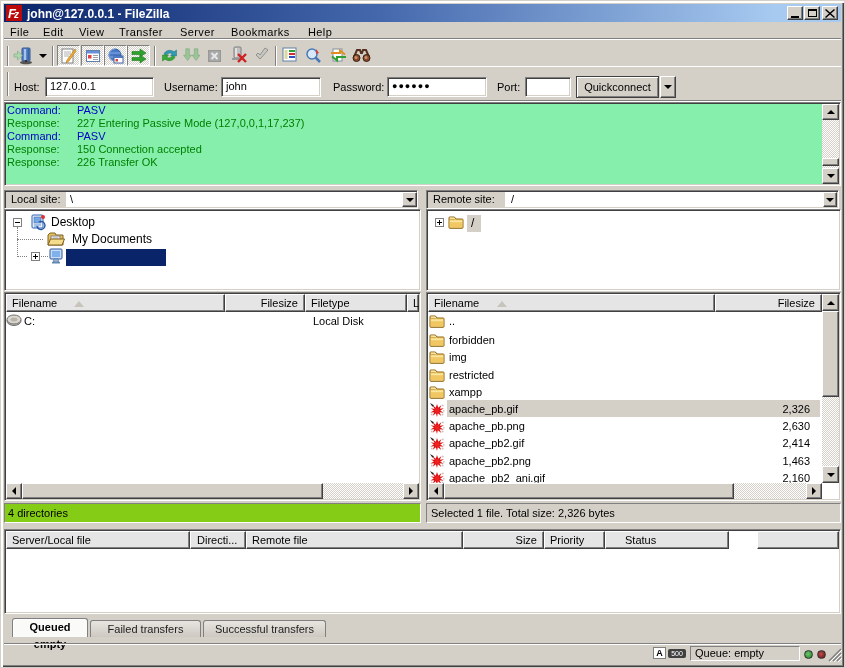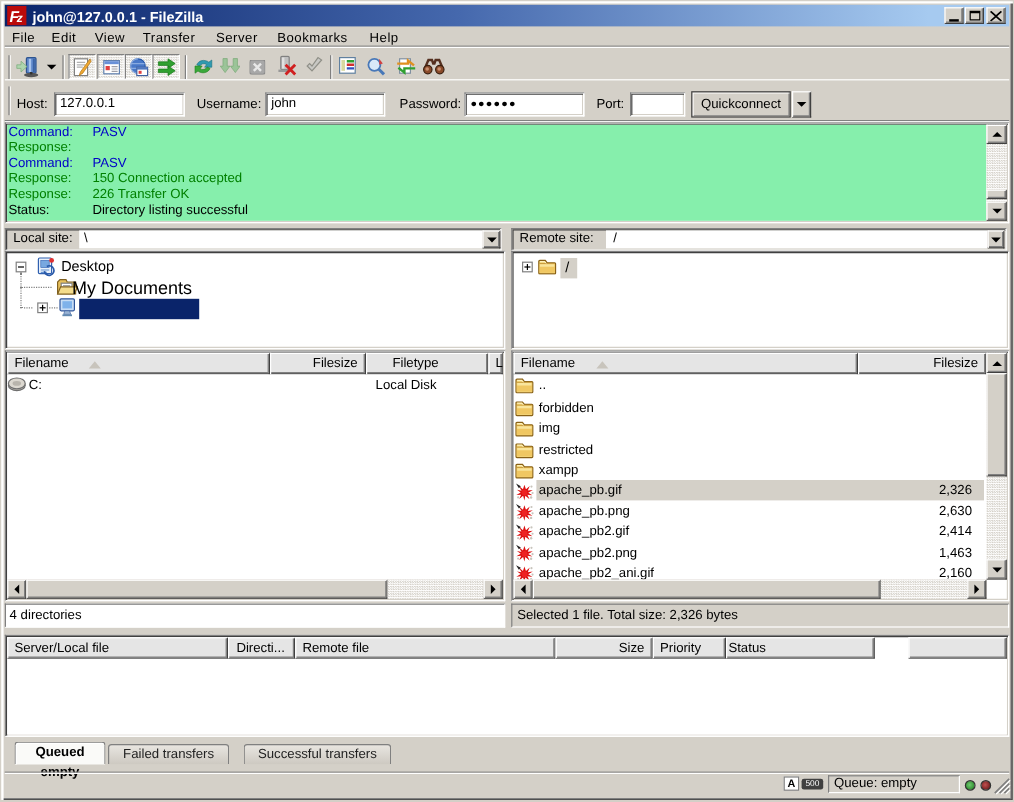--- a/index.html
+++ b/index.html
@@ -152,25 +152,24 @@
 <div class="b s2" style="left:525px;top:77px;width:46px;height:20px"></div>
 <div class="b" style="left:576px;top:76px;width:83px;height:22px;background:#d4d0c8;border:1px solid #404040;box-shadow:inset 1px 1px 0 #fff,inset -1px -1px 0 #808080;text-align:center;line-height:20px">Quickconnect</div>
 <div class="b r2 sbtn" style="left:660px;top:76px;width:16px;height:22px">
     <div class="tri-d" style="border-top-color:#000"></div>
   </div>
 <div class="b" style="left:4px;top:100px;width:837px;height:2px;border-top:1px solid #808080;border-bottom:1px solid #fff"></div>
 
 <div class="b s2" style="left:4px;top:102px;width:837px;height:84px"></div>
 <div class="b" style="left:6px;top:104px;width:816px;height:80px;background:#86efac;line-height:13px">
 <div><span style="color:#0000c8;padding-left:1px">Command:</span><span style="color:#0000c8;position:absolute;left:71px">PASV</span></div>
-<div><span style="color:#008000;padding-left:1px">Response:</span></div>
+<div><span style="color:#008000;padding-left:1px">Response:</span><span style="color:#008000;position:absolute;left:71px">227 Entering Passive Mode (127,0,0,1,17,237)</span></div>
 <div><span style="color:#0000c8;padding-left:1px">Command:</span><span style="color:#0000c8;position:absolute;left:71px">PASV</span></div>
 <div><span style="color:#008000;padding-left:1px">Response:</span><span style="color:#008000;position:absolute;left:71px">150 Connection accepted</span></div>
 <div><span style="color:#008000;padding-left:1px">Response:</span><span style="color:#008000;position:absolute;left:71px">226 Transfer OK</span></div>
-<div><span style="padding-left:1px">Status:</span><span style="position:absolute;left:71px">Directory listing successful</span></div>
 </div>
 <div class="b chk" style="left:822px;top:104px;width:17px;height:80px"></div>
 <div class="b r2 sbtn" style="left:822px;top:104px;width:17px;height:16px">
     <div class="tri-u"></div>
   </div>
 <div class="b r2" style="left:822px;top:158px;width:17px;height:8px"></div>
 <div class="b r2 sbtn" style="left:822px;top:168px;width:17px;height:16px">
     <div class="tri-d"></div>
   </div>
 
@@ -203,21 +202,21 @@
       <circle cx="13" cy="3" r="2" fill="#e03030"></circle>
       <path d="M9,8 a4,4 0 1 1 -2,4" fill="none" stroke="#2858a8" stroke-width="1.4"></path>
     </svg></div>
 <div class="b" style="left:51px;top:215px;font-size:12px">Desktop</div>
 <div class="b" style="left:47px;top:231px"><svg width="18" height="16" viewBox="0 0 18 16">
       <path d="M1,14 V4 l2,-2 h5 l1,2 h7 v10 z" fill="#e8c05a" stroke="#806020"></path>
       <rect x="4" y="5" width="9" height="7" fill="#fff" stroke="#808080"></rect>
       <path d="M5.5,7 h6 M5.5,9 h6" stroke="#a0a0a0"></path>
       <path d="M1,14 l2.5-6 h14 l-2.5,6 z" fill="#f4dc8c" stroke="#806020"></path>
     </svg></div>
-<div class="b" style="left:60px;top:232px;font-size:15px">My Documents</div>
+<div class="b" style="left:72px;top:232px;font-size:12px">My Documents</div>
 <div class="b" style="left:31px;top:252px;width:9px;height:9px;background:#fff;border:1px solid #808080">
     <div style="position:absolute;left:1px;top:3px;width:5px;height:1px;background:#000"></div>
     <div style="position:absolute;left:3px;top:1px;width:1px;height:5px;background:#000"></div>
   </div>
 <div class="b" style="left:48px;top:248px"><svg width="17" height="17" viewBox="0 0 17 17">
       <rect x="2" y="1" width="12" height="10" rx="1" fill="#c8ddf4" stroke="#30569a"></rect>
       <rect x="4" y="3" width="8" height="6" fill="#7fb2ea"></rect>
       <path d="M6,11 h4 l1,3 h-6 z" fill="#9ab4d4" stroke="#30569a" stroke-width="0.5"></path>
       <rect x="4" y="14" width="8" height="1.5" fill="#638ab0"></rect>
     </svg></div>
@@ -234,41 +233,41 @@
     </svg></div>
 <div class="b" style="left:467px;top:215px;width:14px;height:17px;background:#d4d0c8"></div>
 <div class="b" style="left:471px;top:216px;font-size:12px">/</div>
 
 <div class="b s2" style="left:4px;top:292px;width:417px;height:209px"></div>
 <div class="b hdr" style="left:6px;top:294px;width:219px;height:18px;padding-left:5px">Filename</div>
 <div class="b" style="left:74px;top:301px">
     <div style="width:0;height:0;border-left:5px solid transparent;border-right:5px solid transparent;border-bottom:6px solid #c8c4bc"></div>
   </div>
 <div class="b hdr" style="left:225px;top:294px;width:80px;height:18px;text-align:right;padding-right:6px">Filesize</div>
-<div class="b hdr" style="left:305px;top:294px;width:102px;height:18px;padding-left:21px">Filetype</div>
+<div class="b hdr" style="left:305px;top:294px;width:102px;height:18px;padding-left:5px">Filetype</div>
 <div class="b hdr" style="left:407px;top:294px;width:12px;height:18px;padding-left:5px">L</div>
 <div class="b" style="left:6px;top:312px;width:413px;height:171px;background:#fff"></div>
 <div class="b" style="left:6px;top:314px"><svg width="16" height="14" viewBox="0 0 16 14">
       <ellipse cx="8" cy="7" rx="7" ry="4.5" fill="#c0bcb4" stroke="#707070"></ellipse>
       <ellipse cx="8" cy="5.5" rx="7" ry="4.5" fill="#dcd8d0" stroke="#707070"></ellipse>
       <ellipse cx="8" cy="5.5" rx="3.5" ry="2" fill="#b8b4ac"></ellipse>
     </svg></div>
 <div class="b" style="left:24px;top:315px">C:</div>
 <div class="b" style="left:313px;top:315px">Local Disk</div>
 <div class="b" style="left:6px;top:483px;width:413px;height:16px;background:#d4d0c8"></div>
 <div class="b r2 sbtn" style="left:6px;top:483px;width:16px;height:16px">
     <div class="tri-l"></div>
   </div>
 <div class="b r2" style="left:22px;top:483px;width:301px;height:16px"></div>
 <div class="b chk" style="left:323px;top:483px;width:80px;height:16px"></div>
 <div class="b r2 sbtn" style="left:403px;top:483px;width:16px;height:16px">
     <div class="tri-r"></div>
   </div>
 
-<div class="b s1" style="left:4px;top:503px;width:417px;height:20px;line-height:18px;padding-left:3px;background:#ffffff">4 directories</div>
+<div class="b s1" style="left:4px;top:503px;width:417px;height:20px;line-height:18px;padding-left:3px;background:#84cc16">4 directories</div>
 
 <div class="b s2" style="left:426px;top:292px;width:415px;height:209px"></div>
 <div class="b hdr" style="left:428px;top:294px;width:287px;height:18px;padding-left:5px">Filename</div>
 <div class="b" style="left:497px;top:301px">
     <div style="width:0;height:0;border-left:5px solid transparent;border-right:5px solid transparent;border-bottom:6px solid #c8c4bc"></div>
   </div>
 <div class="b hdr" style="left:715px;top:294px;width:107px;height:18px;text-align:right;padding-right:6px">Filesize</div>
 <div class="b" style="left:428px;top:312px;width:394px;height:171px;background:#fff"></div>
 <div class="b" style="left:447px;top:400px;width:373px;height:17px;background:#d4d0c8"></div>
 
@@ -363,25 +362,25 @@
   </div>
 
 <div class="b s1" style="left:426px;top:503px;width:415px;height:20px;line-height:18px;padding-left:4px;background:#d4d0c8">Selected 1 file. Total size: 2,326 bytes</div>
 
 <div class="b s2" style="left:4px;top:529px;width:837px;height:85px"></div>
 <div class="b hdr" style="left:6px;top:531px;width:184px;height:18px;padding-left:5px">Server/Local file</div>
 <div class="b hdr" style="left:190px;top:531px;width:56px;height:18px;padding-left:6px;overflow:hidden">Directi...</div>
 <div class="b hdr" style="left:246px;top:531px;width:217px;height:18px;padding-left:5px">Remote file</div>
 <div class="b hdr" style="left:463px;top:531px;width:81px;height:18px;text-align:right;padding-right:6px">Size</div>
 <div class="b hdr" style="left:544px;top:531px;width:61px;height:18px;padding-left:5px">Priority</div>
-<div class="b hdr" style="left:605px;top:531px;width:124px;height:18px;padding-left:1px">Status</div>
+<div class="b hdr" style="left:605px;top:531px;width:124px;height:18px;padding-left:19px">Status</div>
 <div class="b hdr" style="left:757px;top:531px;width:82px;height:18px"></div>
 <div class="b" style="left:6px;top:549px;width:833px;height:63px;background:#fff"></div>
 
-<div class="b" style="left:90px;top:620px;width:101px;height:17px;background:linear-gradient(#e8e5e0,#cdc9c1);border:1px solid #808080;border-bottom:none;border-radius:3px 3px 0 0;text-align:center;line-height:16px;color:#222">Failed transfers</div>
+<div class="b" style="left:90px;top:620px;width:111px;height:17px;background:linear-gradient(#e8e5e0,#cdc9c1);border:1px solid #808080;border-bottom:none;border-radius:3px 3px 0 0;text-align:center;line-height:16px;color:#222">Failed transfers</div>
 <div class="b" style="left:203px;top:620px;width:123px;height:17px;background:linear-gradient(#e8e5e0,#cdc9c1);border:1px solid #808080;border-bottom:none;border-radius:3px 3px 0 0;text-align:center;line-height:16px;color:#222">Successful transfers</div>
 <div class="b" style="left:12px;top:618px;width:76px;height:19px;background:#fafaf8;border:1px solid #808080;border-bottom:none;border-radius:3px 3px 0 0;box-shadow:inset 1px 1px 0 #fff;text-align:center;line-height:17px;font-weight:bold">Queued empty</div>
 
 <div class="b" style="left:4px;top:643px;width:837px;height:2px;border-top:1px solid #808080;border-bottom:1px solid #fff"></div>
 <div class="b" style="left:653px;top:647px;width:13px;height:12px;background:#fff;border:1px solid #808080;text-align:center;font-size:9px;font-weight:bold;line-height:11px">A</div>
 <div class="b" style="left:668px;top:649px;width:18px;height:9px;background:#404040;border-radius:2px;color:#fff;font-size:7px;text-align:center;line-height:9px;letter-spacing:0">500</div>
 <div class="b s1" style="left:690px;top:646px;width:110px;height:15px;line-height:13px;padding-left:4px;background:#d4d0c8">Queue: empty</div>
 <div class="b" style="left:804px;top:650px;width:9px;height:9px;border-radius:50%;background:radial-gradient(circle at 3px 3px,#6ec86e,#1a7a1a);border:1px solid #333"></div>
 <div class="b" style="left:817px;top:650px;width:9px;height:9px;border-radius:50%;background:radial-gradient(circle at 3px 3px,#c05050,#5a1010);border:1px solid #333"></div>
 <div class="b" style="left:828px;top:648px"><svg width="14" height="14" viewBox="0 0 14 14">

